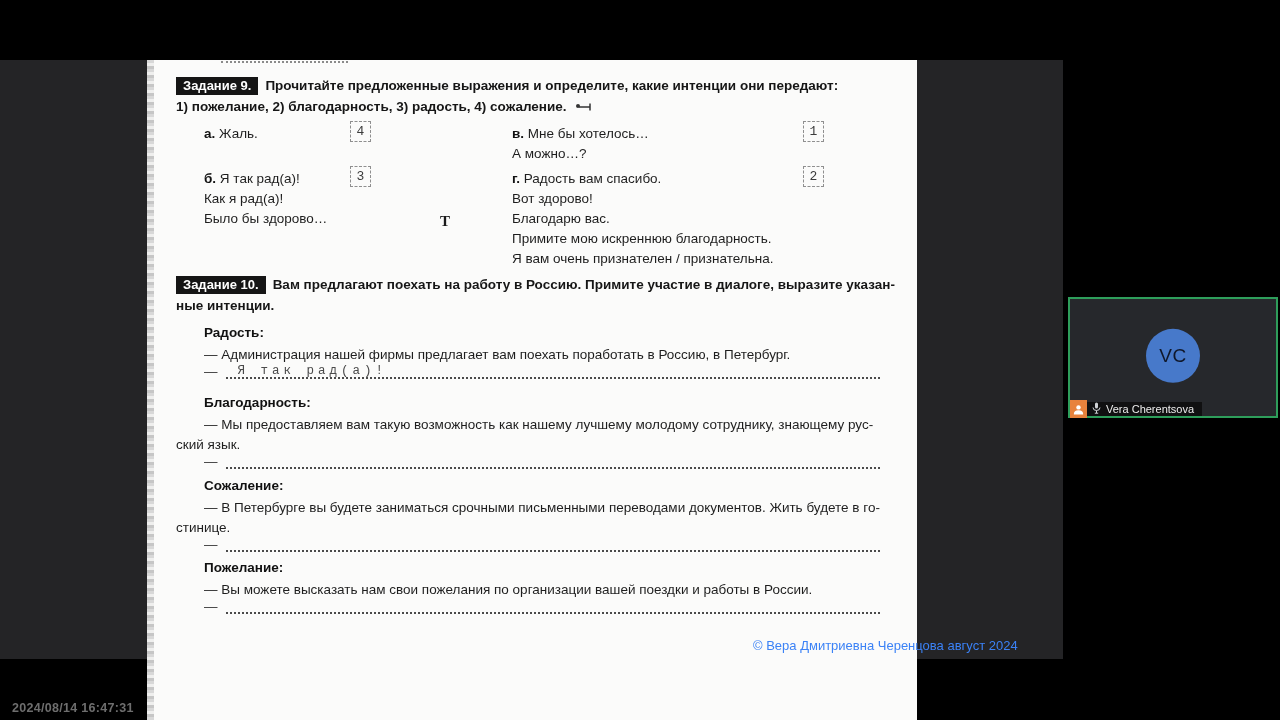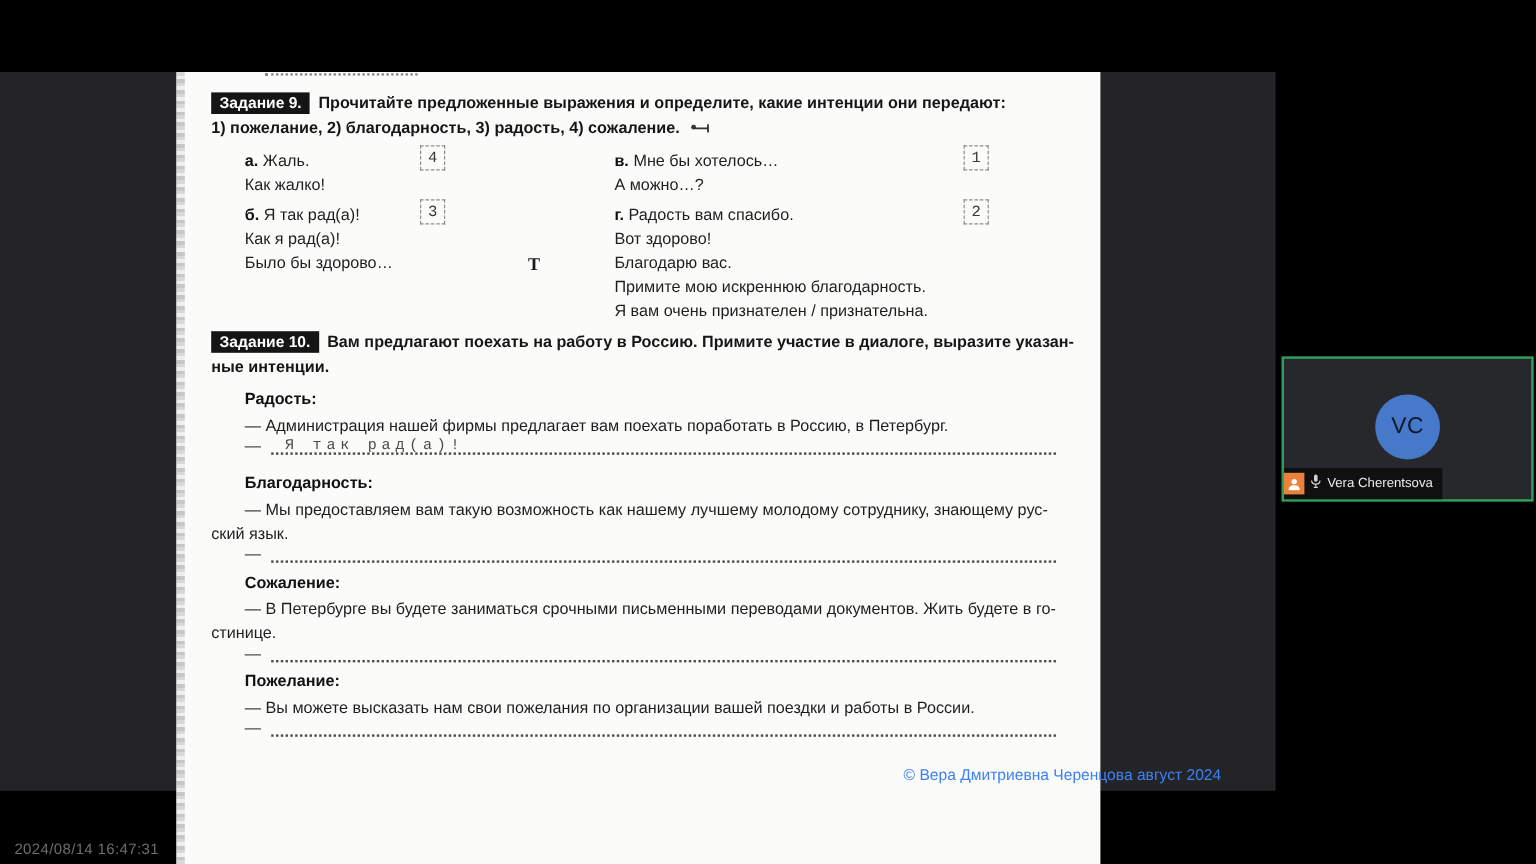--- a/index.html
+++ b/index.html
@@ -47,26 +47,26 @@
            font-size:12.5px; letter-spacing:4px; color:#4a4a4a; white-space:nowrap; }
 
   .footer { position:absolute; left:753px; top:566px; font-size:13px; color:#3b82f6; white-space:nowrap;margin-top:12px; }
 
   .video { position:absolute; left:1068px; top:297px; width:210px; height:121px;
            border:2px solid #2e9e5b; background:#26282c; }
   .avatar { position:absolute; left:50%; top:50%; transform:translate(-50%,-54%);
             width:54px; height:54px; border-radius:50%; background:#4779ca;
             display:flex; align-items:center; justify-content:center;
             color:#0f172a; font-size:19px; letter-spacing:0.5px; }
-  .namebar { position:absolute; left:0; bottom:0; height:26px; display:flex; align-items:center;
+  .namebar { position:absolute; left:0; bottom:0; height:14px; display:flex; align-items:center;
              background:rgba(10,10,10,0.78); padding:0 8px 0 0; gap:5px; }
   .pbox { width:17px; height:18px; background:#e8823c; display:flex; align-items:center; justify-content:center; }
   .pname { color:#ececec; font-size:11px; white-space:nowrap; }
 
-  .timestamp { position:absolute; left:12px; top:701px; font-size:12.5px; color:#6e6e6e; letter-spacing:0.3px; }
+  .timestamp { position:absolute; left:12px; top:701px; font-size:12.5px; color:#6e6e6e; letter-spacing:0.3px;font-weight:bold; }
 </style>
 </head>
 <body>
 
 <div class="share">
   <div class="page">
 
     <div class="top-dotted"></div>
 
     <div class="task t9">
@@ -77,21 +77,20 @@
           <circle cx="3" cy="4" r="2" fill="#333"></circle>
           <line x1="4" y1="5" x2="15" y2="5" stroke="#333" stroke-width="1.5"></line>
           <line x1="15" y1="1.5" x2="15" y2="8.5" stroke="#333" stroke-width="1.5"></line>
         </svg>
       </span>
     </div>
 
     <div class="grid">
       <div class="item">
         <div class="ln"><b>а.</b> <span>Жаль.</span></div>
-        <div class="ln">Как жалко!</div>
         <span class="abox abox-l">
             <span>4</span>
           </span>
       </div>
       <div class="item">
         <div class="ln"><b>в.</b> <span>Мне бы хотелось…</span></div>
         <div class="ln">А можно…?</div>
         <span class="abox abox-r">
             <span>1</span>
           </span>

